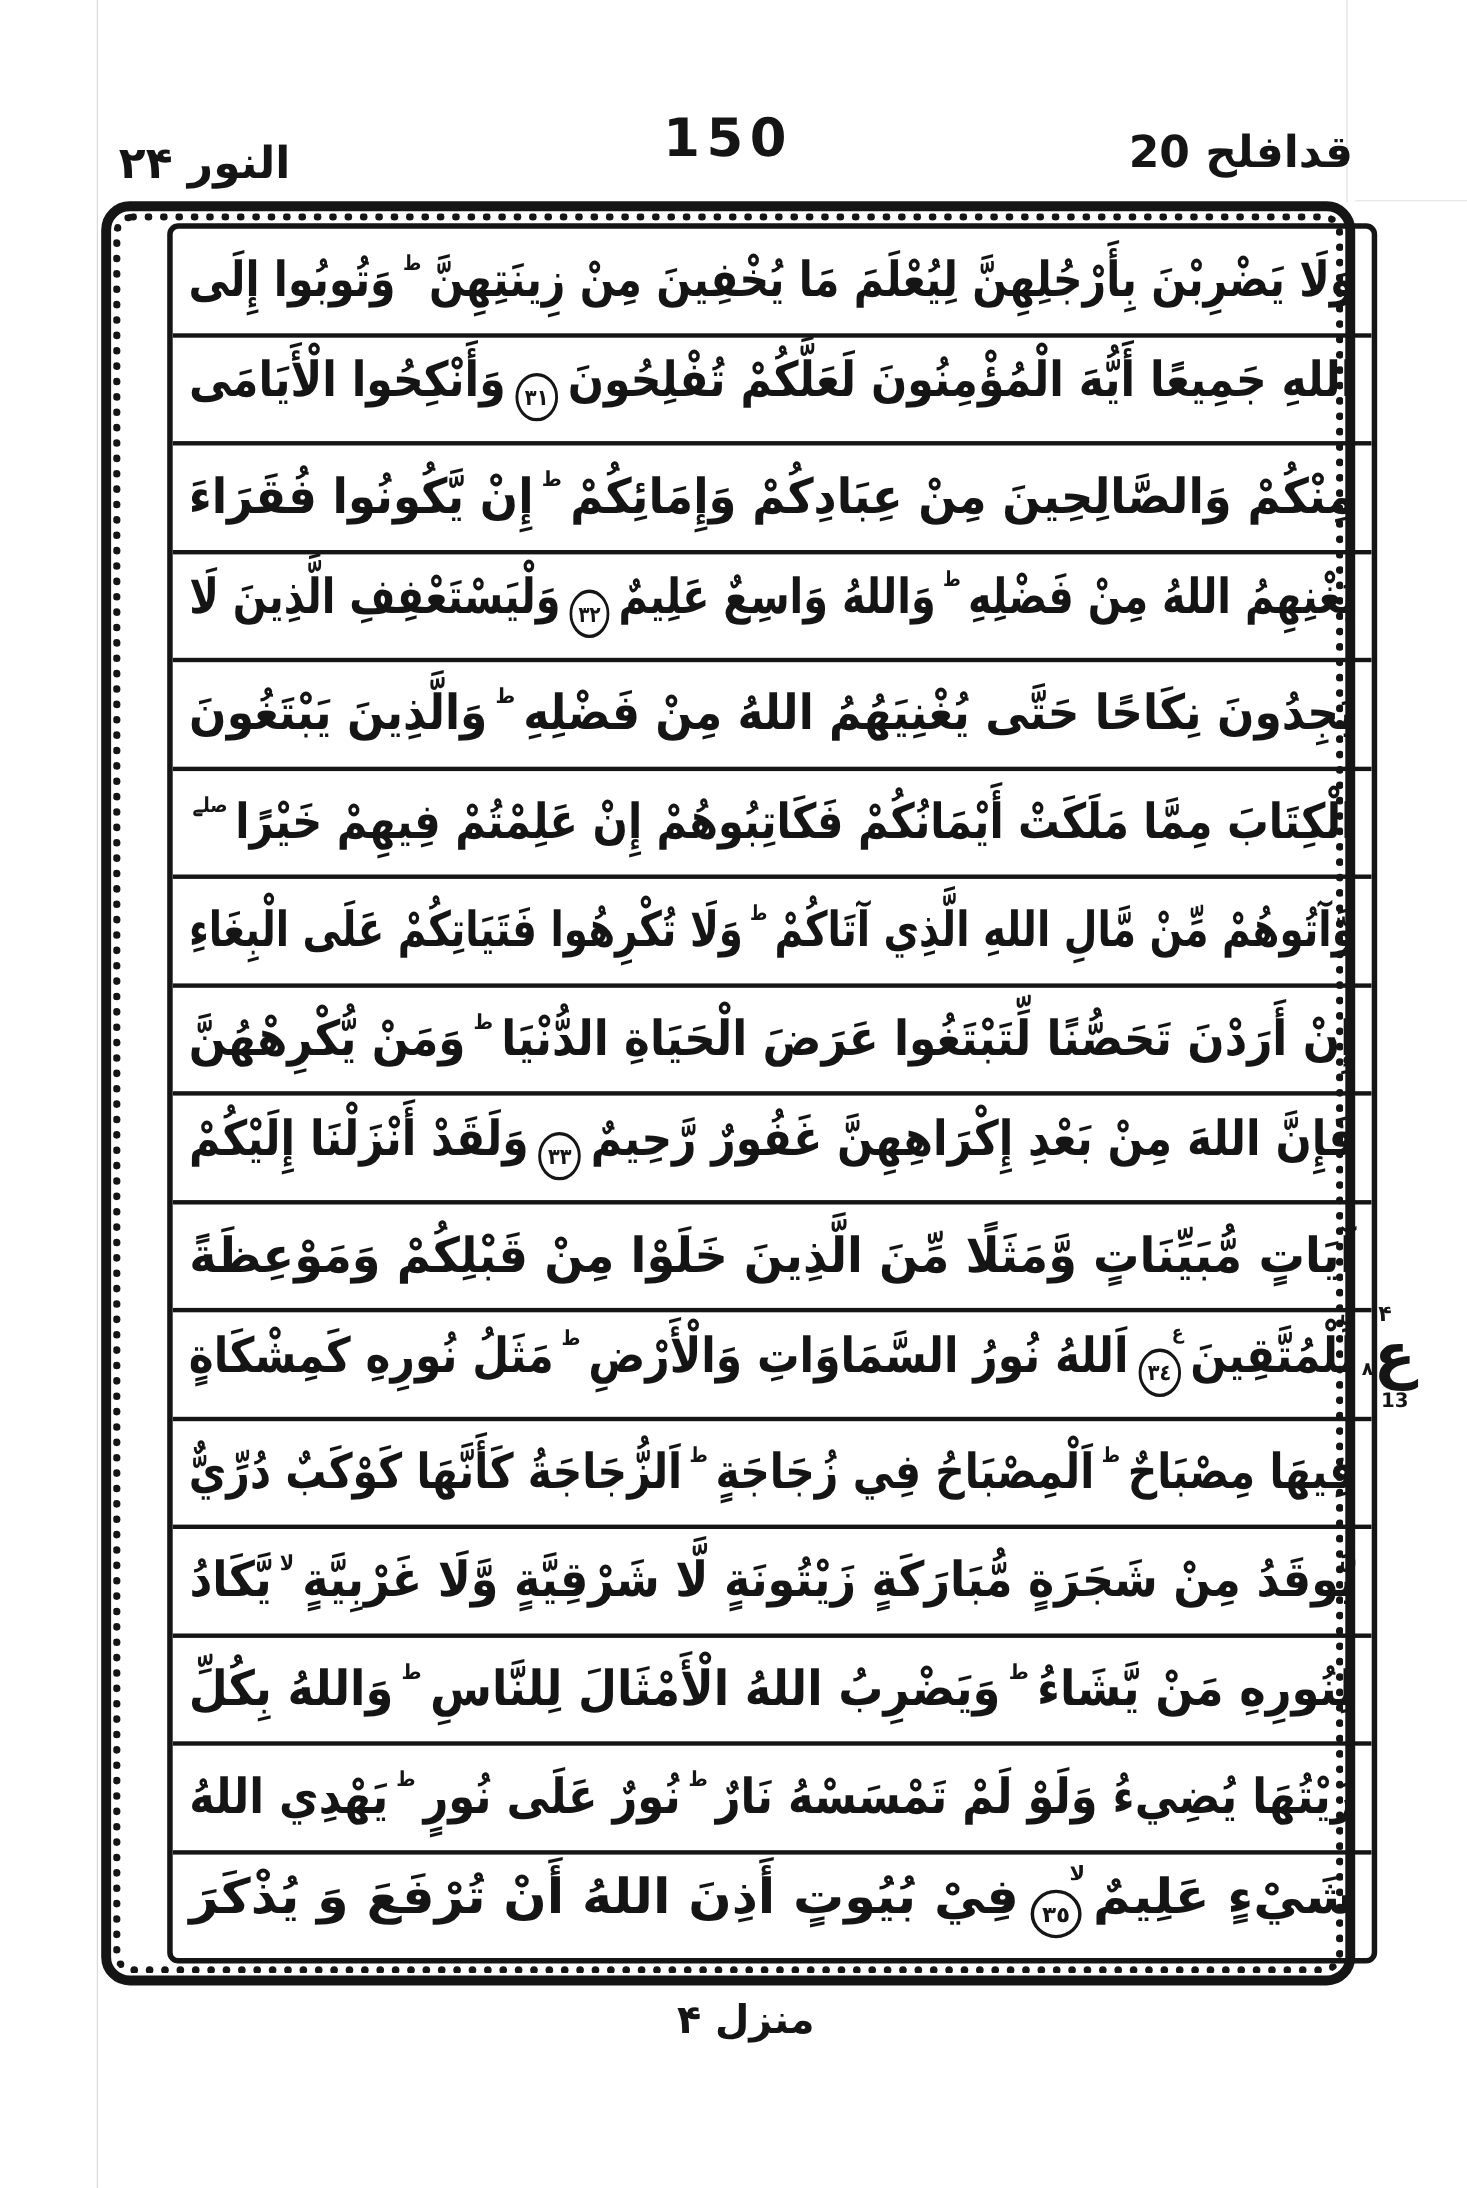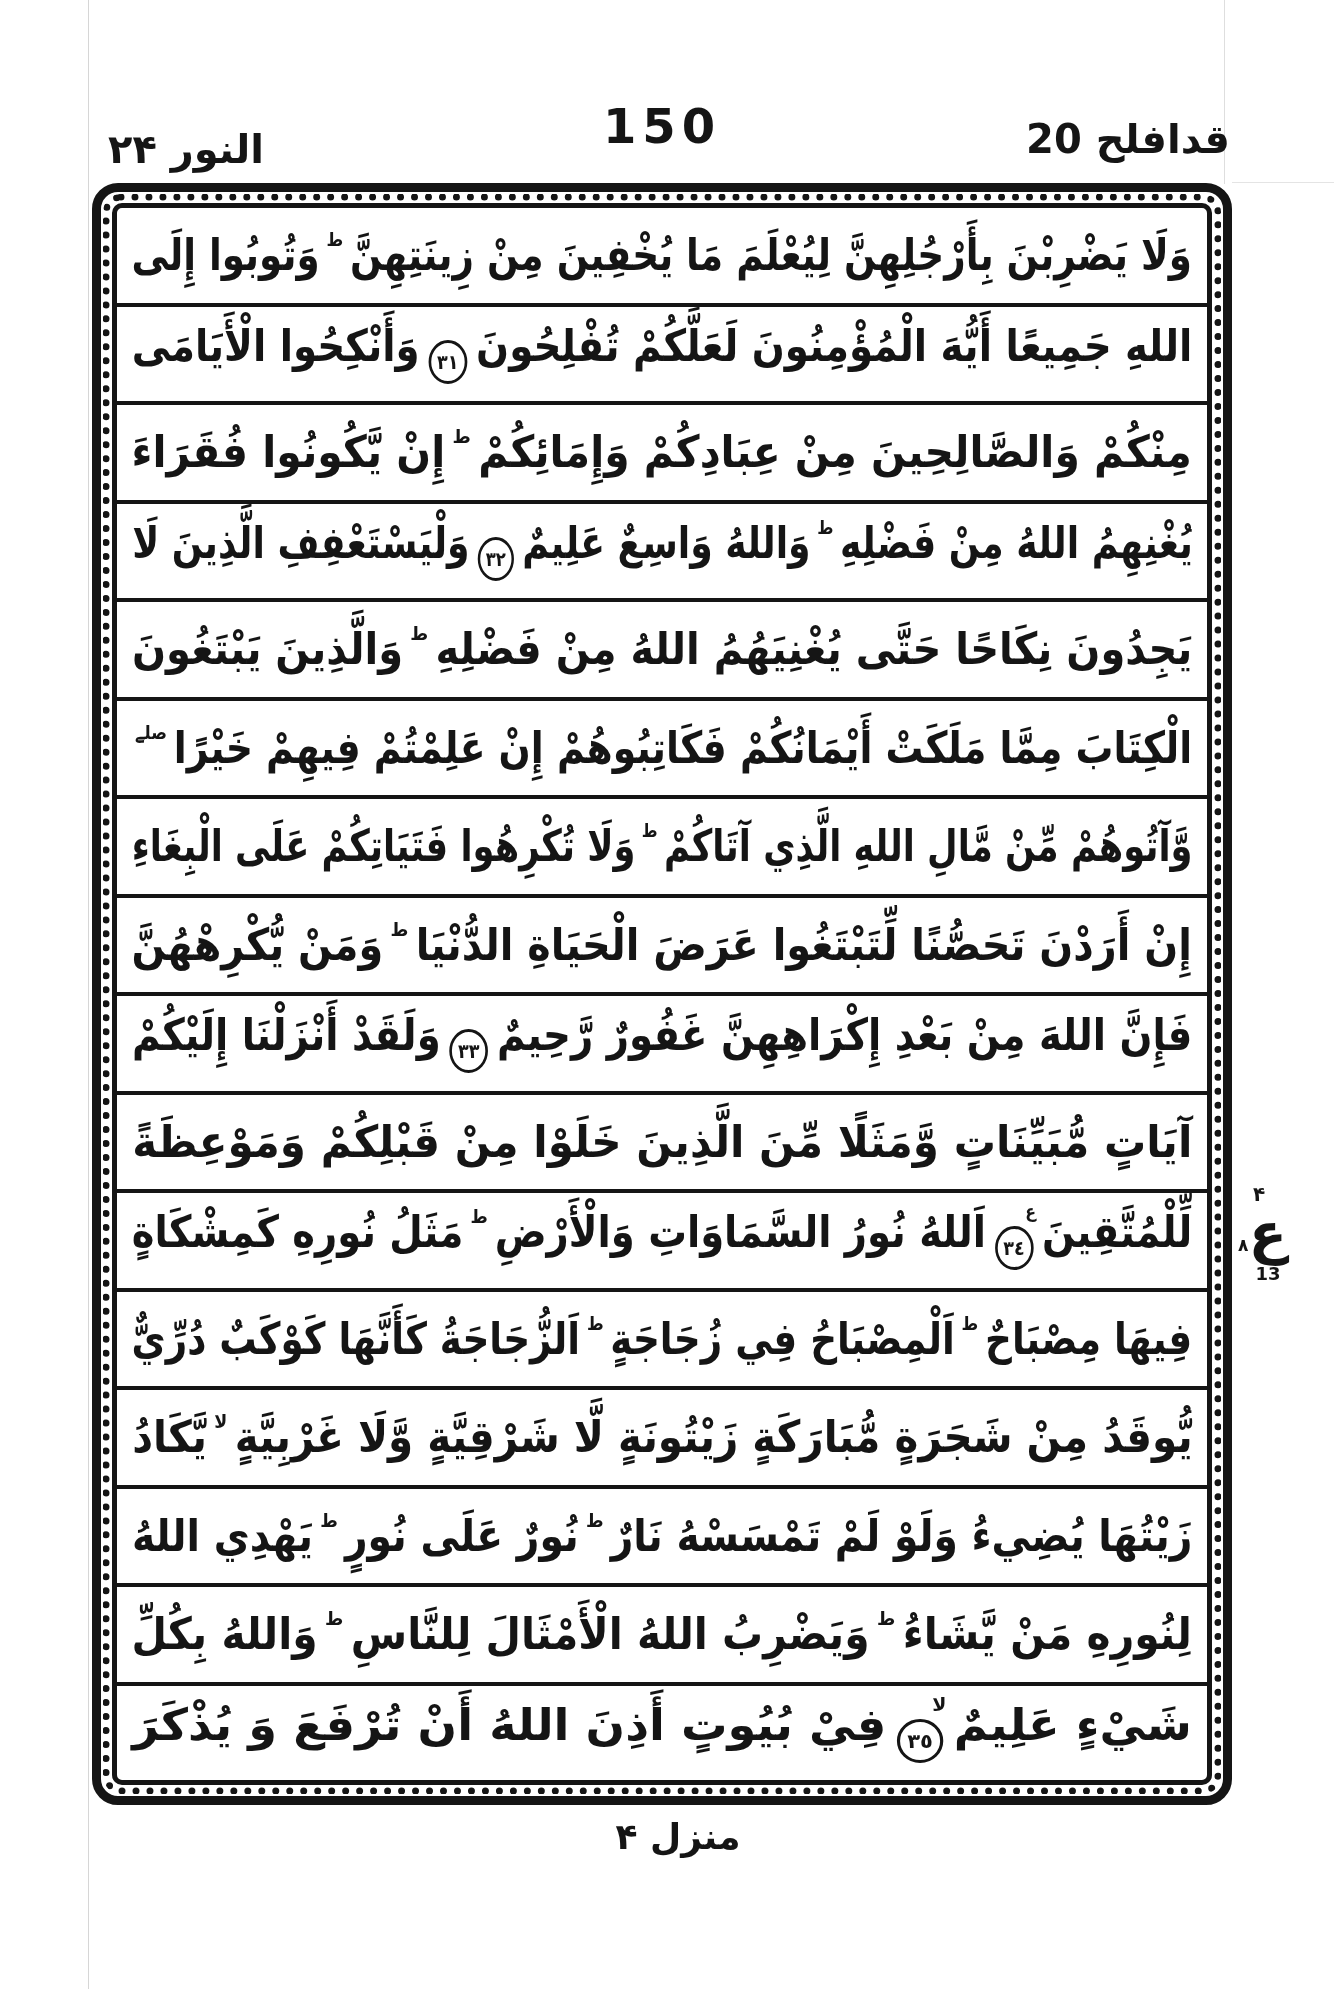--- a/index.html
+++ b/index.html
@@ -36,21 +36,21 @@
     border: 7px dotted #151515;
     border-radius: 18px;
     padding: 2px;
   }
   .frame-inner {
     width: 100%; height: 100%;
     box-sizing: border-box;
     border: 5px solid #151515;
     border-radius: 10px;
     overflow: hidden;
-    display: flex; flex-direction: column;
+    display: flex; flex-direction: column; margin-left: 40px;
   }
 
   .line {
     flex: 1 1 0;
     display: flex; align-items: center; justify-content: center;
     border-bottom: 4px solid #151515;
     padding: 0 12px;
     overflow: visible;
   }
   .line:last-child { border-bottom: none; }
@@ -157,24 +157,24 @@
               <span class="above">ع</span>
             </span><span class="txt">اَللهُ نُورُ السَّمَاوَاتِ وَالْأَرْضِ</span><span class="pause">ط</span><span class="txt">مَثَلُ نُورِهِ كَمِشْكَاةٍ</span></span>
         </div>
         <div class="line">
           <span class="line-inner" style="transform: scaleX(0.847239);"><span class="txt">فِيهَا مِصْبَاحٌ</span><span class="pause">ط</span><span class="txt">اَلْمِصْبَاحُ فِي زُجَاجَةٍ</span><span class="pause">ط</span><span class="txt">اَلزُّجَاجَةُ كَأَنَّهَا كَوْكَبٌ دُرِّيٌّ</span></span>
         </div>
         <div class="line">
           <span class="line-inner" style="transform: scaleX(0.919682);"><span class="txt">يُّوقَدُ مِنْ شَجَرَةٍ مُّبَارَكَةٍ زَيْتُونَةٍ لَّا شَرْقِيَّةٍ وَّلَا غَرْبِيَّةٍ</span><span class="pause">لا</span><span class="txt">يَّكَادُ</span></span>
         </div>
         <div class="line">
-          <span class="line-inner" style="transform: scaleX(0.892337);"><span class="txt">زَيْتُهَا يُضِيءُ وَلَوْ لَمْ تَمْسَسْهُ نَارٌ</span><span class="pause">ط</span><span class="txt">نُورٌ عَلَى نُورٍ</span><span class="pause">ط</span><span class="txt">يَهْدِي اللهُ</span></span>
+          <span class="line-inner" style="transform: scaleX(0.928928);"><span class="txt">لِنُورِهِ مَنْ يَّشَاءُ</span><span class="pause">ط</span><span class="txt">وَيَضْرِبُ اللهُ الْأَمْثَالَ لِلنَّاسِ</span><span class="pause">ط</span><span class="txt">وَاللهُ بِكُلِّ</span></span>
         </div>
         <div class="line">
-          <span class="line-inner" style="transform: scaleX(0.928928);"><span class="txt">لِنُورِهِ مَنْ يَّشَاءُ</span><span class="pause">ط</span><span class="txt">وَيَضْرِبُ اللهُ الْأَمْثَالَ لِلنَّاسِ</span><span class="pause">ط</span><span class="txt">وَاللهُ بِكُلِّ</span></span>
+          <span class="line-inner" style="transform: scaleX(0.892337);"><span class="txt">زَيْتُهَا يُضِيءُ وَلَوْ لَمْ تَمْسَسْهُ نَارٌ</span><span class="pause">ط</span><span class="txt">نُورٌ عَلَى نُورٍ</span><span class="pause">ط</span><span class="txt">يَهْدِي اللهُ</span></span>
         </div>
         <div class="line">
           <span class="line-inner" style="transform: scaleX(1.05342);"><span class="txt">شَيْءٍ عَلِيمٌ</span><span class="verse">
               <span class="vnum">٣٥</span>
               <span class="above">لا</span>
             </span><span class="txt">فِيْ بُيُوتٍ أَذِنَ اللهُ أَنْ تُرْفَعَ وَ يُذْكَرَ</span></span>
         </div>
       </div>
   </div>
 </div>

